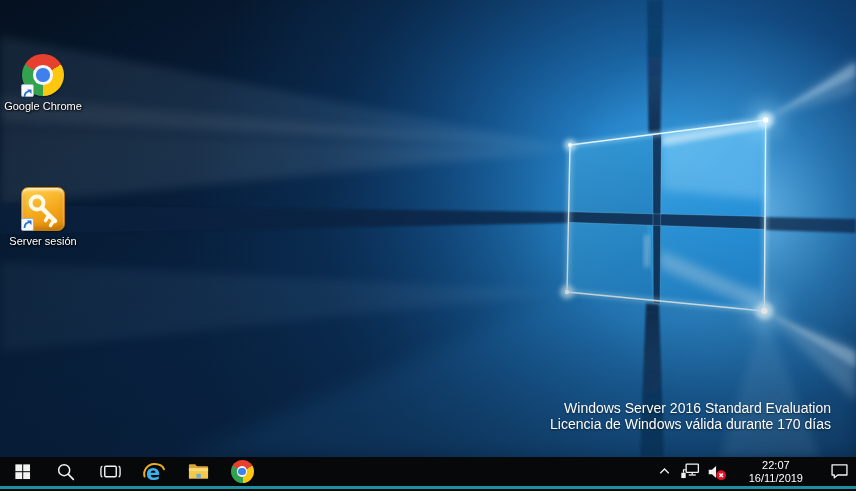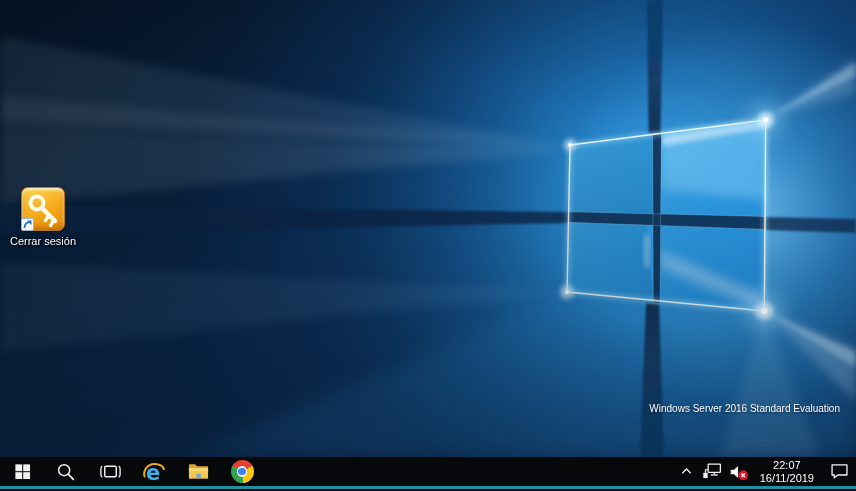--- a/index.html
+++ b/index.html
@@ -5,22 +5,22 @@
   html,body{margin:0;padding:0;background:#111;}
   .screen{
     position:relative;width:856px;height:491px;overflow:hidden;
     font-family:"Liberation Sans","DejaVu Sans",sans-serif;
     background:#04101f;
   }
   .wallpaper{position:absolute;top:0;left:0;width:856px;height:457px;display:block;}
 
   
   .watermark{
-    position:absolute;top:401px;right:0;padding-right:16px;
-    text-align:right;color:#fdfdfd;font-size:10px;line-height:15.5px;
+    position:absolute;top:401px;right:9px;padding-right:16px;
+    text-align:right;color:#fdfdfd;font-size:14px;line-height:15.5px;
     text-shadow:0 1px 2px rgba(0,0,0,.55);
   }
 
   
   .desktop-icon{position:absolute;left:1px;width:84px;text-align:center;cursor:default;}
   .icon-art{position:relative;margin:0 auto;}
   .icon-label{
     margin-top:4px;color:#fff;font-size:11px;line-height:12px;
     text-shadow:1px 1px 2px #000,0 0 3px rgba(0,0,0,.9);
   }
@@ -55,21 +55,21 @@
     background:#070809;display:flex;align-items:stretch;z-index:5;
   }
   .tb-btn,.tray-btn{
     background:none;border:0;padding:0;margin:0;height:100%;
     display:flex;align-items:center;justify-content:center;cursor:pointer;
   }
   .tb-btn{width:44px;}
   .tb-spacer{flex:1;}
   .tray-btn{width:26px;}
   .tray-clock{
-    background:none;border:0;margin:0 4px;padding:0 4px;height:100%;
+    background:none;border:0;margin:0 15px;padding:0 4px;height:100%;
     display:flex;flex-direction:column;align-items:center;justify-content:center;
     color:#fff;font-size:11px;line-height:13px;cursor:pointer;min-width:60px;
     font-family:"Liberation Sans","DejaVu Sans",sans-serif;
   }
   .accent-line{position:absolute;left:0;top:486px;width:856px;height:3px;background:#1e8fa0;z-index:6;}
   .bottom-strip{position:absolute;left:0;top:489px;width:856px;height:2px;background:#0b0b0b;z-index:6;}
 </style>
 </head>
 <body>
 
@@ -172,39 +172,51 @@
     <circle cx="570" cy="145" r="2" fill="#ffffff"></circle>
     <circle cx="567" cy="292" r="7" fill="#d9f4ff" opacity="0.7" filter="url(#f2)"></circle>
     <circle cx="567" cy="292" r="2.2" fill="#ffffff"></circle>
     <rect x="645" y="235" width="3.5" height="32" fill="#ffffff" opacity="0.55" filter="url(#f2)"></rect>
 
     <rect x="0" y="0" width="856" height="457" fill="url(#darkBL)"></rect>
   </svg>
 
   <div class="watermark">
     <div>Windows Server 2016 Standard Evaluation</div>
+    <div>Licencia de Windows válida durante 170 días</div>
   </div>
 
+  <div class="desktop-icon" style="top:54px;">
+    <div class="icon-art chrome-ball" style="--d:42px;">
+      <span class="shortcut-badge">
+        <svg width="11" height="11" viewBox="0 0 11 11">
+          <path d="M2.5,9 C2.5,5.5 4.5,3.5 7.5,3.2" fill="none" stroke="#2a6fd6" stroke-width="1.8"></path>
+          <polygon points="9.5,1.5 9.5,6 5,1.5" fill="#2a6fd6"></polygon>
+        </svg>
+      </span>
+    </div>
+    <div class="icon-label">Google Chrome</div>
+  </div>
 
   <div class="desktop-icon" style="top:187px;">
     <div class="icon-art key-tile">
       <svg width="44" height="44" viewBox="0 0 44 44">
         <circle cx="15" cy="15" r="6.5" fill="none" stroke="#fffbe8" stroke-width="4"></circle>
         <line x1="19.8" y1="19.8" x2="33" y2="33" stroke="#fffbe8" stroke-width="4.5" stroke-linecap="round"></line>
         <line x1="27" y1="27" x2="23.5" y2="32.5" stroke="#fffbe8" stroke-width="3.4" stroke-linecap="round"></line>
         <line x1="32" y1="32" x2="28.5" y2="37.5" stroke="#fffbe8" stroke-width="3.4" stroke-linecap="round"></line>
       </svg>
       <span class="shortcut-badge">
         <svg width="11" height="11" viewBox="0 0 11 11">
           <path d="M2.5,9 C2.5,5.5 4.5,3.5 7.5,3.2" fill="none" stroke="#2a6fd6" stroke-width="1.8"></path>
           <polygon points="9.5,1.5 9.5,6 5,1.5" fill="#2a6fd6"></polygon>
         </svg>
       </span>
     </div>
-    <div class="icon-label">Cerrar sesión</div>
+    <div class="icon-label">Server sesión</div>
   </div>
 
   <div class="taskbar">
 
     <button class="tb-btn" title="Inicio">
       <svg width="19" height="19" viewBox="0 0 24 24">
         <rect x="3" y="3" width="8.6" height="8.6" fill="#f2f2f2"></rect>
         <rect x="12.9" y="3" width="8.6" height="8.6" fill="#f2f2f2"></rect>
         <rect x="3" y="12.9" width="8.6" height="8.6" fill="#f2f2f2"></rect>
         <rect x="12.9" y="12.9" width="8.6" height="8.6" fill="#f2f2f2"></rect>

